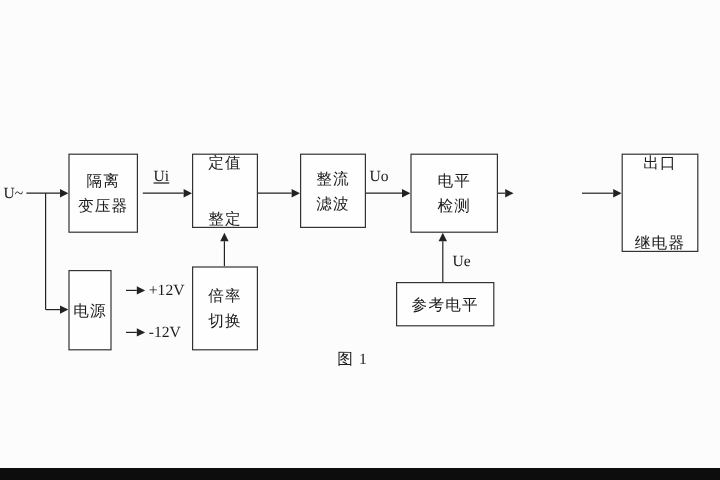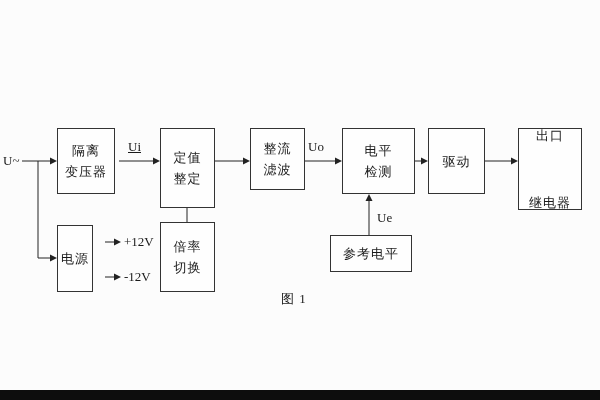--- a/index.html
+++ b/index.html
@@ -79,38 +79,35 @@
   <span class="lbl" style="left:308px; top:139px;">Uo</span>
   <span class="lbl" style="left:377px; top:210px;">Ue</span>
   <span class="lbl" style="left:124px; top:234px;">+12V</span>
   <span class="lbl" style="left:124px; top:269px;">-12V</span>
 
   <div class="box" style="left:57px; top:128px; width:58px; height:66px;">
     <span>隔离</span>
     <span>变压器</span>
   </div>
 
-  <div class="box" style="left:160px; top:128px; width:55px; height:80px;">
+  <div class="box" style="left:160px; top:128px; width:55px; height:62px;justify-content:space-between;">
     <span>定值</span>
     <span>整定</span>
   </div>
 
   <div class="box" style="left:250px; top:128px; width:55px; height:62px;">
     <span>整流</span>
     <span>滤波</span>
   </div>
 
   <div class="box" style="left:342px; top:128px; width:73px; height:66px;">
     <span>电平</span>
     <span>检测</span>
   </div>
 
-  <div class="box" style="left:428px; top:128px; width:57px; height:66px;">
-    <span>驱动</span>
-  </div>
 
   <div class="box" style="left:518px; top:128px; width:64px; height:82px;justify-content:space-between;">
     <span>出口</span>
     <span>继电器</span>
   </div>
 
   <div class="box" style="left:57px; top:225px; width:36px; height:67px;">
     <span>电源</span>
   </div>
 

